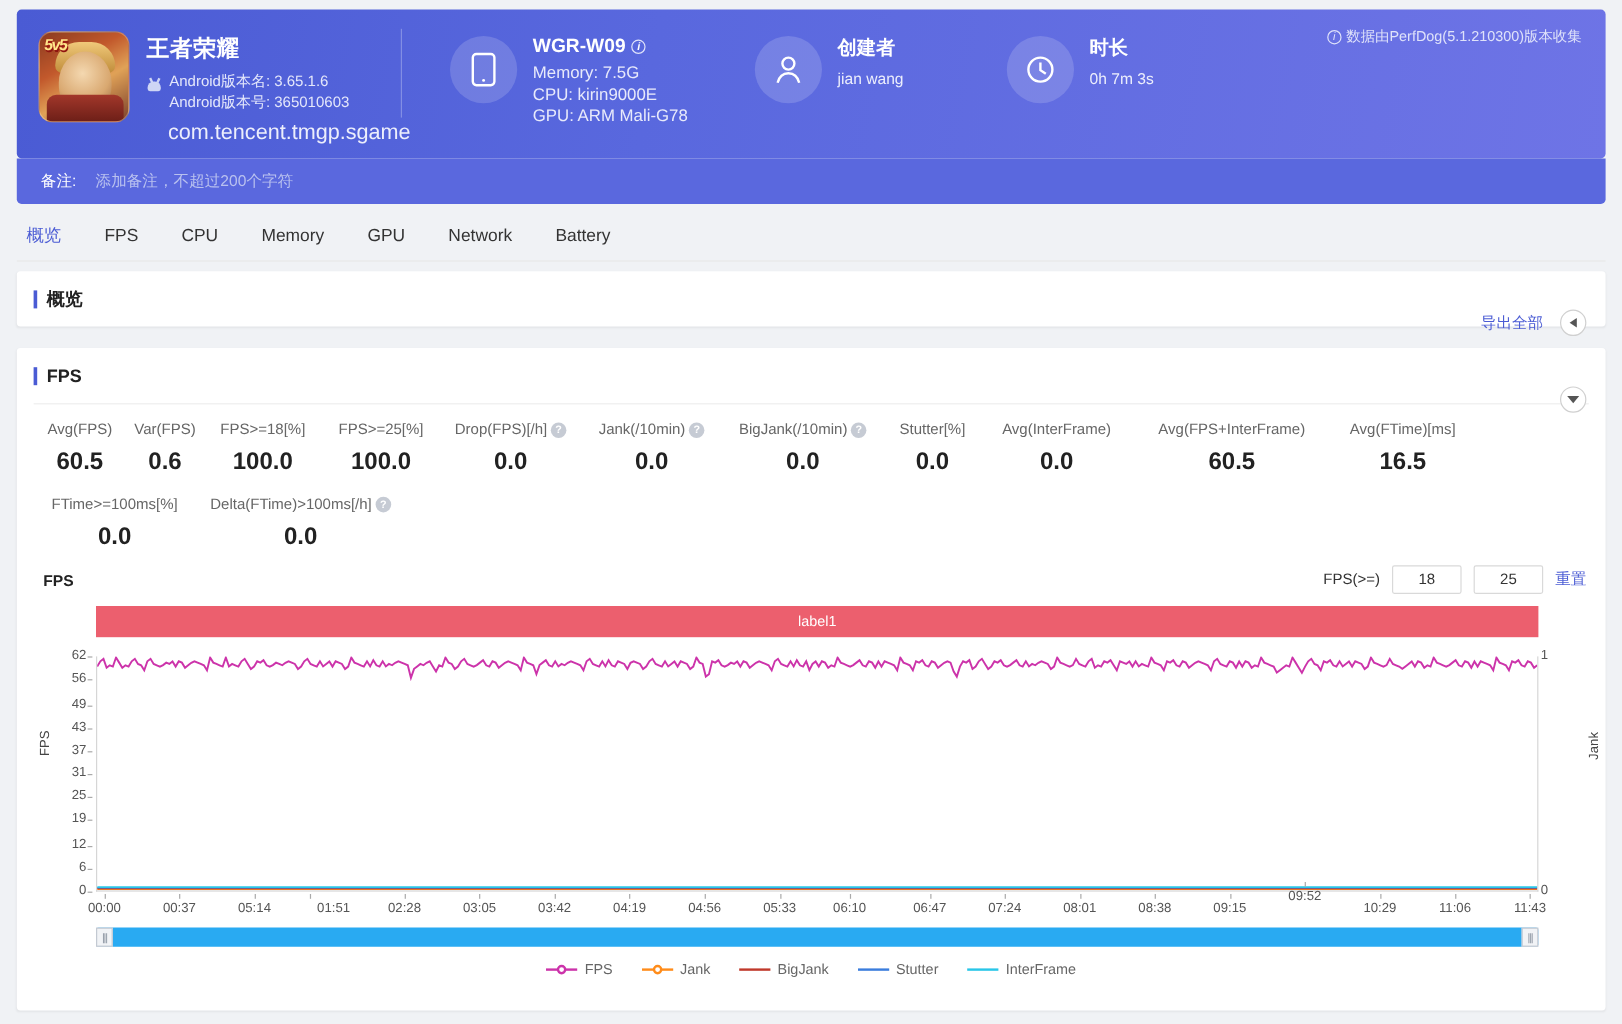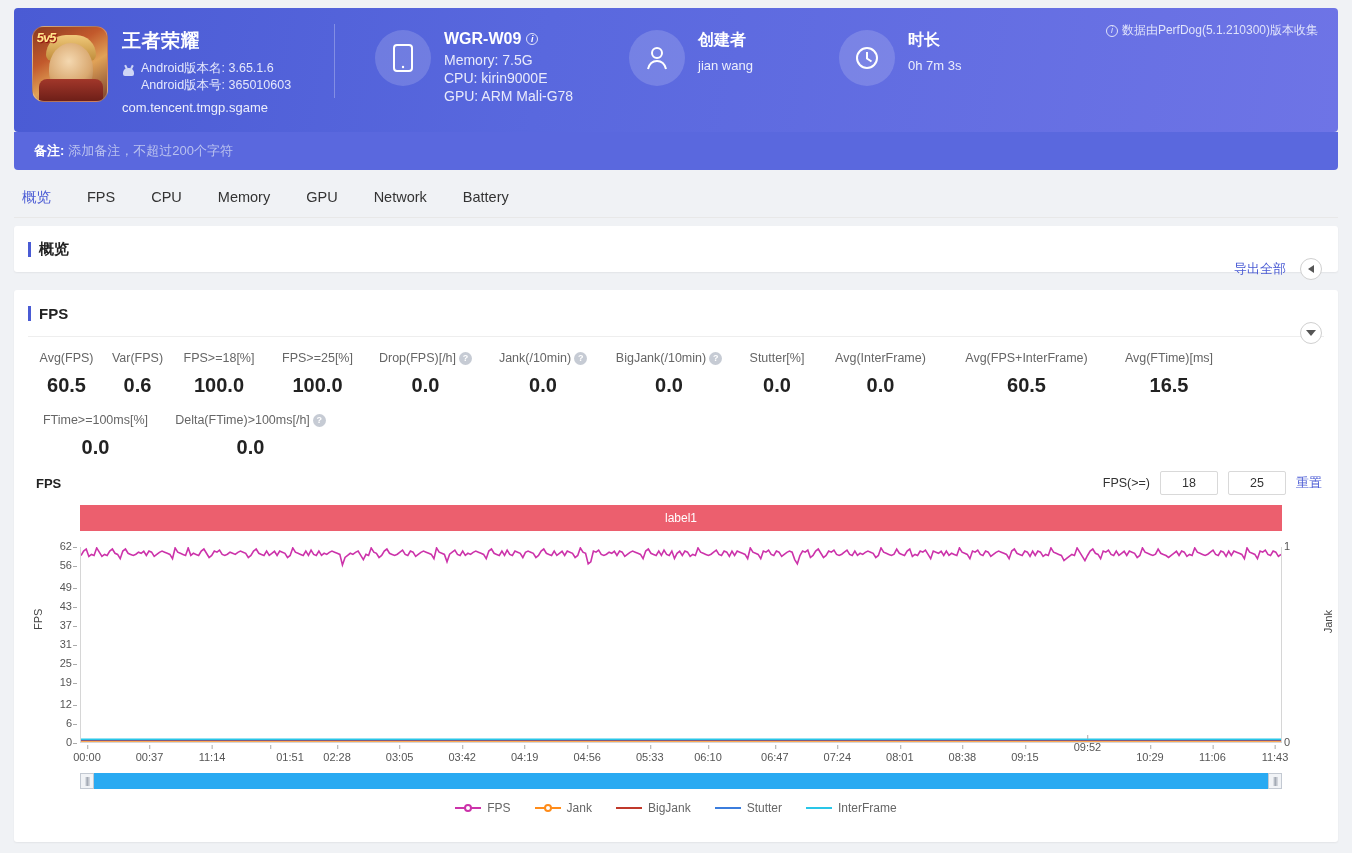--- a/index.html
+++ b/index.html
@@ -58,21 +58,21 @@
   .android-bot .body {
     position:absolute; left:1px; top:3px; width: 11px; height: 8px;
     background: #cfd6f5; border-radius: 5px 5px 2px 2px;
   }
   .android-bot .ant1, .android-bot .ant2 {
     position:absolute; width: 1.5px; height: 4px; background:#cfd6f5; top:0;
   }
   .android-bot .ant1 { left: 3px; transform: rotate(-25deg); }
   .android-bot .ant2 { left: 9px; transform: rotate(25deg); }
   .android-lines { font-size: 12.5px; line-height: 17px; color: #e4e7fb; }
-  .pkg { font-size: 13px; color: #eceefc; margin-top: 6px; }
+  .pkg { font-size: 18px; color: #eceefc; margin-top: 6px; margin-left: 18px; }
 
   .hdr-divider { width: 1px; height: 74px; margin-top: 16px; background: rgba(255,255,255,.28); }
 
   .hdr-block { display: flex; padding-top: 22px; }
   .circ {
     width: 56px; height: 56px; border-radius: 50%;
     background: rgba(255,255,255,.16);
     display:flex; align-items:center; justify-content:center;
     flex: 0 0 56px;
   }
@@ -91,21 +91,21 @@
     border: 1px solid #dfe2fa; font-size: 9px; font-style: italic; line-height: 1;
   }
 
   
   .note-bar {
     position: absolute; left: 14px; top: 132px; width: 1324px; height: 38px;
     background: #5a68de; border-radius: 0 0 4px 4px;
     display:flex; align-items:center; padding-left: 20px;
     font-size: 13px; color: #fff;
   }
-  .note-label { font-weight: bold; margin-right: 4px; }
+  .note-label { font-weight: normal; margin-right: 16px; }
   .note-ph { color: #b9c1ef; }
 
   
   .tabs {
     position: absolute; left: 14px; top: 176px; width: 1324px; height: 42px;
     display: flex; align-items: center; gap: 0px;
     border-bottom: 1px solid #e8e8e8;
     background: #f0f2f5;
   }
   .tab {
@@ -481,22 +481,22 @@
           <line x1="0" x2="1000" y1="195" y2="195" stroke="#ff8c1a" stroke-width="1.4" vector-effect="non-scaling-stroke"></line>
           <line x1="0" x2="1000" y1="194.4" y2="194.4" stroke="#c0392b" stroke-width="1.4" vector-effect="non-scaling-stroke"></line>
           <line x1="0" x2="1000" y1="193.8" y2="193.8" stroke="#3b7ddd" stroke-width="1.4" vector-effect="non-scaling-stroke"></line>
           <line x1="0" x2="1000" y1="193.2" y2="193.2" stroke="#29c6e8" stroke-width="1.4" vector-effect="non-scaling-stroke"></line>
         </svg>
     </div>
 
     <div id="xticks">
         <div class="xtick" style="left: 59px; top: 246px;">00:00</div>
         <div class="xtick" style="left: 121.526px; top: 246px;">00:37</div>
-        <div class="xtick" style="left: 184.053px; top: 246px;">11:14</div>
-        <div class="xtick" style="left: 242px; top: 246px; padding-left: 40px;">01:51</div>
+        <div class="xtick" style="left: 184.053px; top: 246px;">05:14</div>
+        <div class="xtick" style="left: 230px; top: 246px; padding-left: 40px;">01:51</div>
         <div class="xtick" style="left: 309.105px; top: 246px;">02:28</div>
         <div class="xtick" style="left: 371.632px; top: 246px;">03:05</div>
         <div class="xtick" style="left: 434.158px; top: 246px;">03:42</div>
         <div class="xtick" style="left: 496.684px; top: 246px;">04:19</div>
         <div class="xtick" style="left: 559.211px; top: 246px;">04:56</div>
         <div class="xtick" style="left: 621.737px; top: 246px;">05:33</div>
         <div class="xtick" style="left: 680px; top: 246px;">06:10</div>
         <div class="xtick" style="left: 746.789px; top: 246px;">06:47</div>
         <div class="xtick" style="left: 809.316px; top: 246px;">07:24</div>
         <div class="xtick" style="left: 871.842px; top: 246px;">08:01</div>

